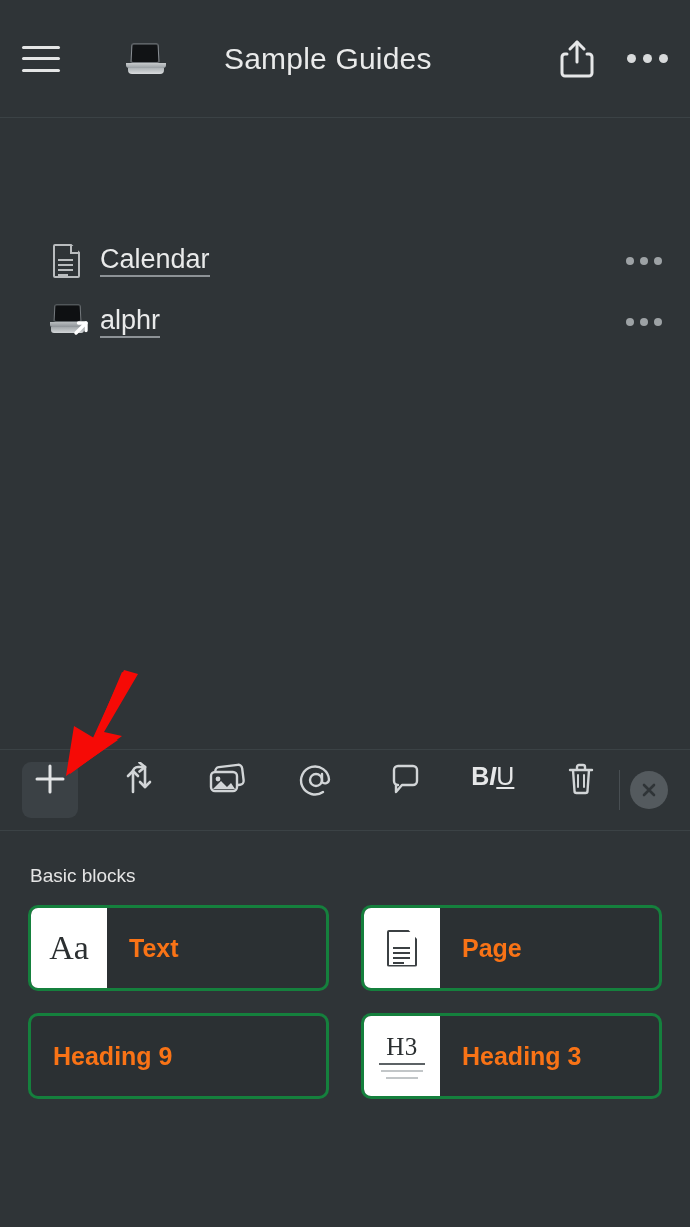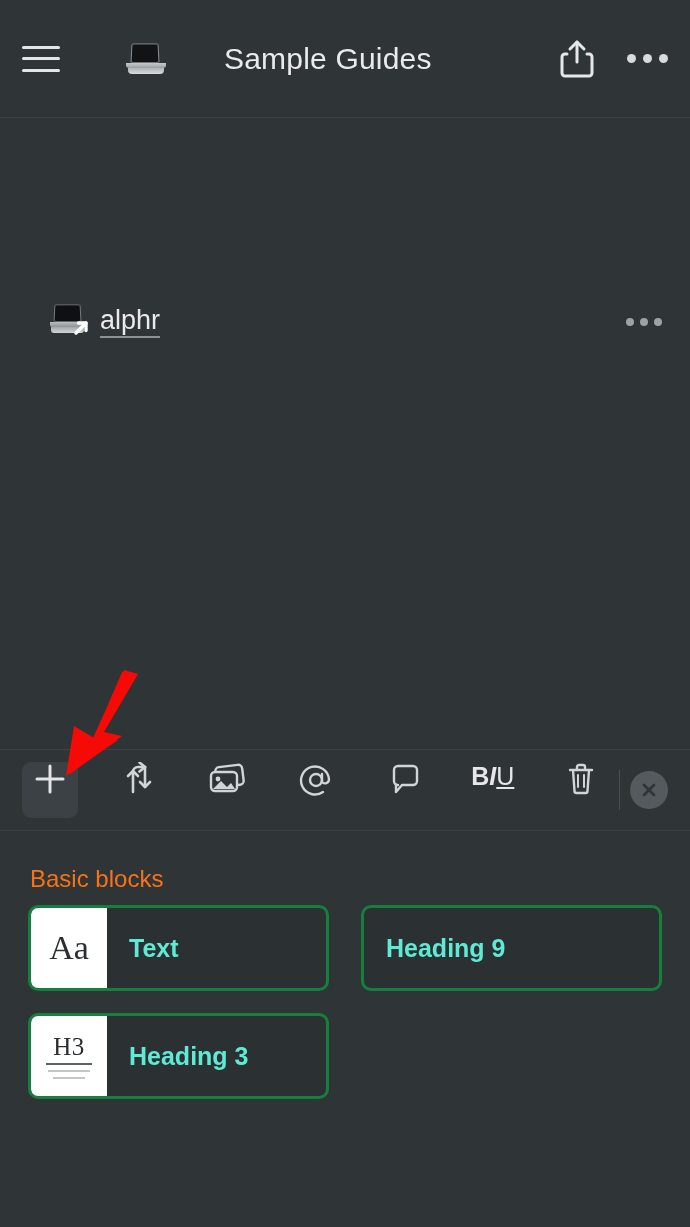--- a/index.html
+++ b/index.html
@@ -117,34 +117,34 @@
          white-space: nowrap; font-family: "Liberation Sans", sans-serif; }
   .biu .i { font-style: italic; font-weight: 600; }
   .biu .u { text-decoration: underline; font-weight: 500; }
   .close-circle {
     width: 38px; height: 38px; border-radius: 50%; background: #545a5e;
     display: flex; align-items: center; justify-content: center; cursor: pointer;
   }
 
   
   .picker { position: absolute; top: 832px; left: 0; width: 690px; height: 395px; background: #2f3437; }
-  .picker-title { position: absolute; top: 33px; left: 30px; color: #f97316; font-size: 24px; }
+  .picker-title { position: absolute; top: 33px; left: 30px; color: #e5e5e5; font-size: 19px; }
 
   .grid { position: absolute; top: 73px; left: 28px; width: 634px;
           display: flex; flex-wrap: wrap; gap: 22px 32px; }
   .card {
     width: 301px; height: 86px; background: #2b3033; border-radius: 10px;
     display: flex; align-items: center; overflow: hidden; cursor: pointer;
     border: 3px solid #15803d;
   }
   .card-ico {
     width: 76px; height: 86px; background: #fff; flex: 0 0 auto;
     display: flex; align-items: center; justify-content: center; border-radius: 9px 0 0 9px;
   }
-  .card-label { color: #5eead4; font-size: 25px; font-weight: 700; margin-left: 22px; }
+  .card-label { color: #f97316; font-size: 25px; font-weight: 700; margin-left: 22px; }
 
   .aa { font-family: "Liberation Serif", serif; font-size: 34px; color: #2b2f31; line-height: 1; }
 
   .doc-ico-dark { position: relative; width: 30px; height: 37px; }
   .doc-ico-dark .page {
     position: absolute; inset: 0; border: 2px solid #3b4043; border-radius: 2px;
     clip-path: polygon(0 0, 70% 0, 100% 26%, 100% 100%, 0 100%);
   }
   .doc-ico-dark .ln { position: absolute; left: 6px; height: 2px; background: #3b4043; width: 17px; }
   .doc-ico-dark .l1 { top: 17px; } .doc-ico-dark .l2 { top: 22px; }
@@ -199,20 +199,38 @@
       <div class="dots-h">
         <i></i>
           <i></i>
           <i></i>
       </div>
     </div>
   </div>
 
   <div class="body-area">
 
+    <div class="page-row r1">
+      <div class="row-icon">
+        <div class="doc-ico">
+          <div class="page"></div>
+            <div class="fold"></div>
+          <span class="ln l1"></span>
+            <span class="ln l2"></span>
+          <span class="ln l3"></span>
+            <span class="ln l4"></span>
+        </div>
+      </div>
+      <div class="row-label">Calendar</div>
+      <div class="row-dots">
+          <i></i>
+          <i></i>
+          <i></i>
+        </div>
+    </div>
 
     <div class="page-row r2">
       <div class="row-icon">
         <div class="laptop-small">
           <div class="screen"></div>
             <div class="base"></div>
             <div class="base2"></div>
           <svg class="linkarrow" viewBox="0 0 24 24" fill="none">
             <path d="M7 17 L17 7" stroke="#fff" stroke-width="3.4" stroke-linecap="round"></path>
             <path d="M9.5 7 H17 V14.5" stroke="#fff" stroke-width="3.4" stroke-linecap="round" stroke-linejoin="round"></path>
@@ -310,20 +328,32 @@
 
     <div class="grid">
 
       <div class="card">
         <div class="card-ico">
           <span class="aa">Aa</span>
         </div>
         <div class="card-label">Text</div>
       </div>
 
+      <div class="card">
+        <div class="card-ico">
+          <div class="doc-ico-dark">
+            <div class="page"></div>
+            <span class="ln l1"></span>
+              <span class="ln l2"></span>
+            <span class="ln l3"></span>
+              <span class="ln l4"></span>
+          </div>
+        </div>
+        <div class="card-label">Page</div>
+      </div>
 
 
       <div class="card">
         <div class="card-label">Heading 9</div>
       </div>
 
 
       <div class="card">
         <div class="card-ico">
           <div class="h-ico">

